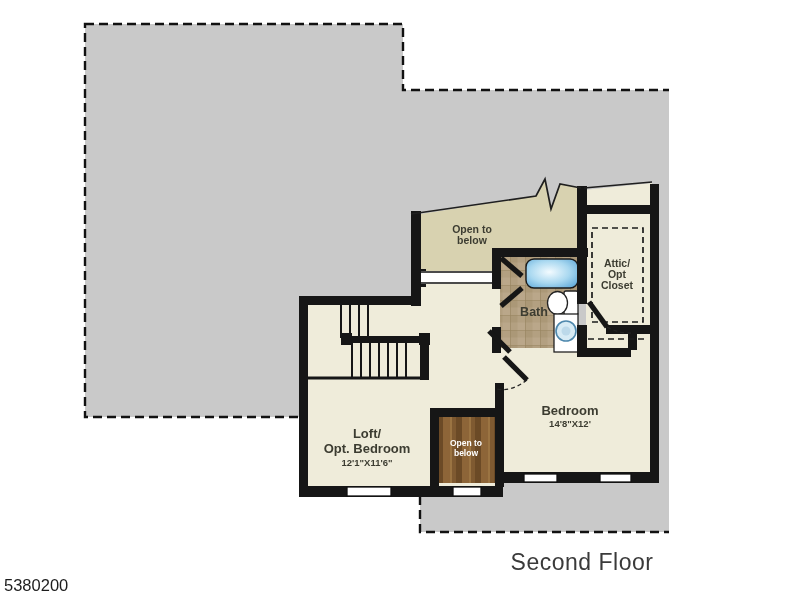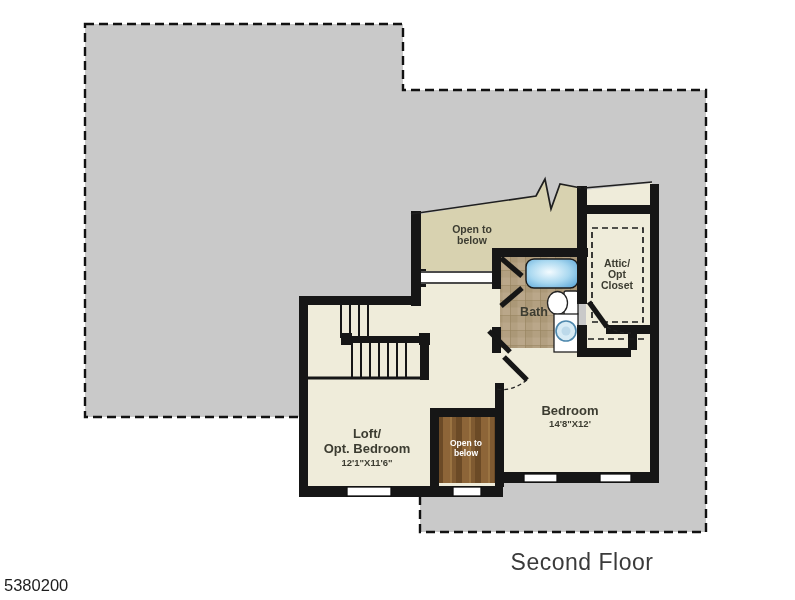--- a/index.html
+++ b/index.html
@@ -1,16 +1,16 @@
 <!DOCTYPE html>
 <html><head>
 <meta charset="utf-8">
 <style>
   html,body{margin:0;padding:0;background:#ffffff;}
-  .canvas{position:relative;width:795px;height:600px;background:#ffffff;overflow:hidden;
+  .canvas{position:relative;width:669px;height:600px;background:#ffffff;overflow:hidden;
           font-family:"Liberation Sans", sans-serif;}
   svg{position:absolute;left:0;top:0;}
   text{font-family:"Liberation Sans", sans-serif;}
   .room-label{font-weight:bold;}
   .dims{font-weight:bold;}
 </style>
 </head>
 <body>
 
 <div class="canvas">

